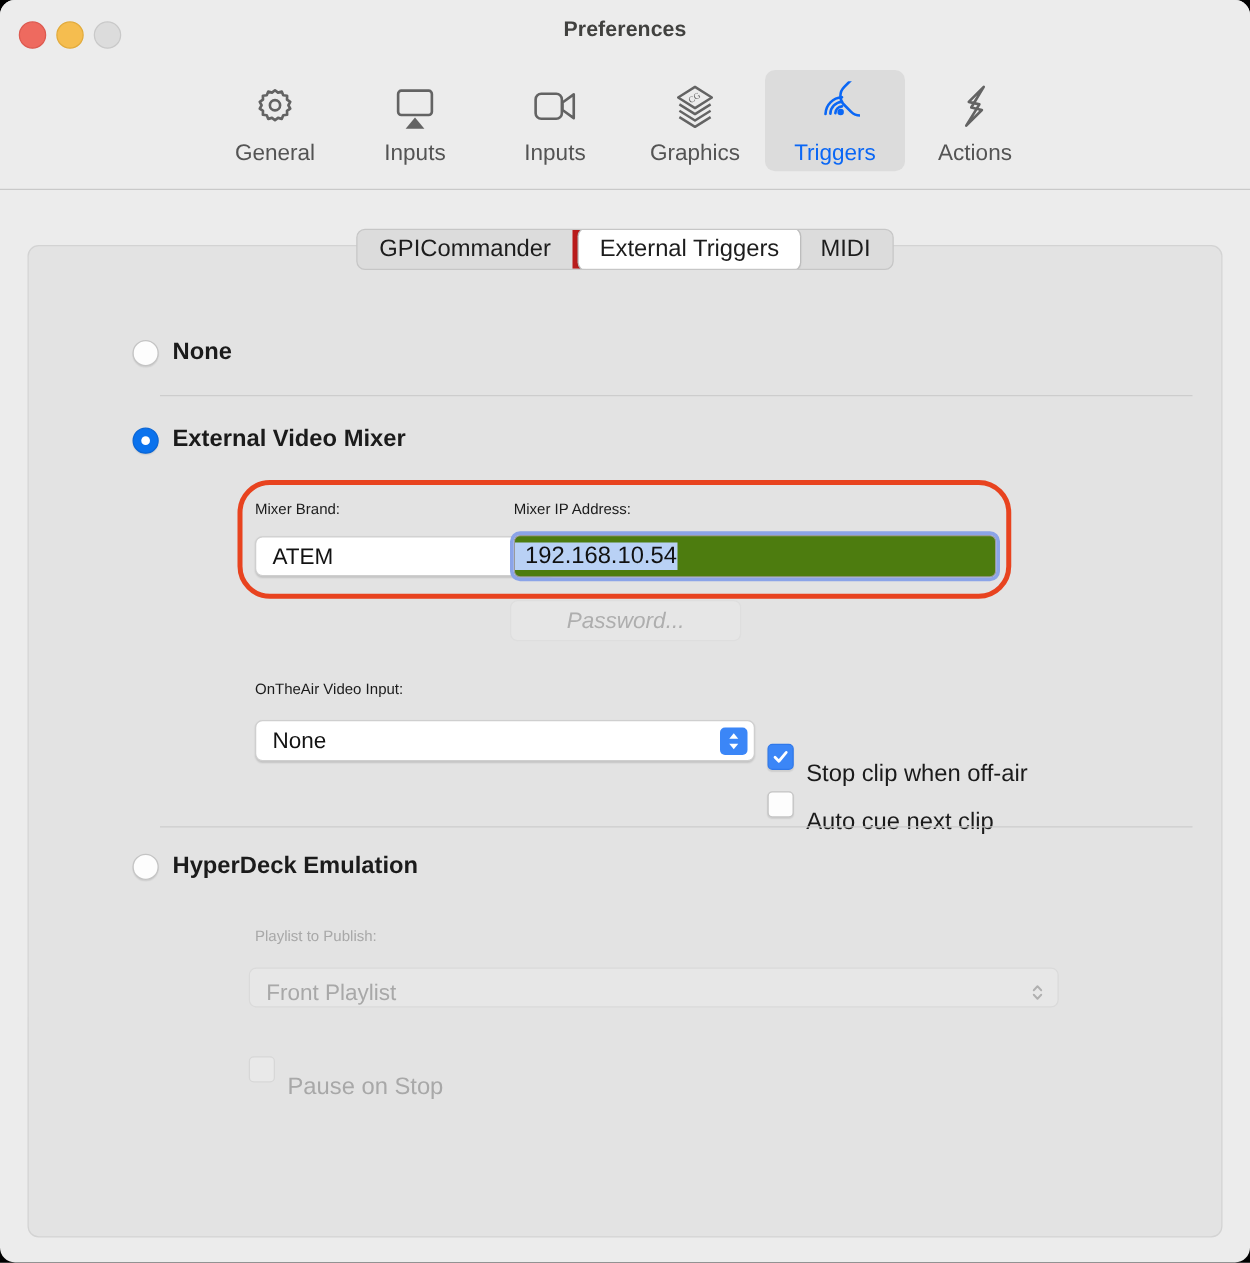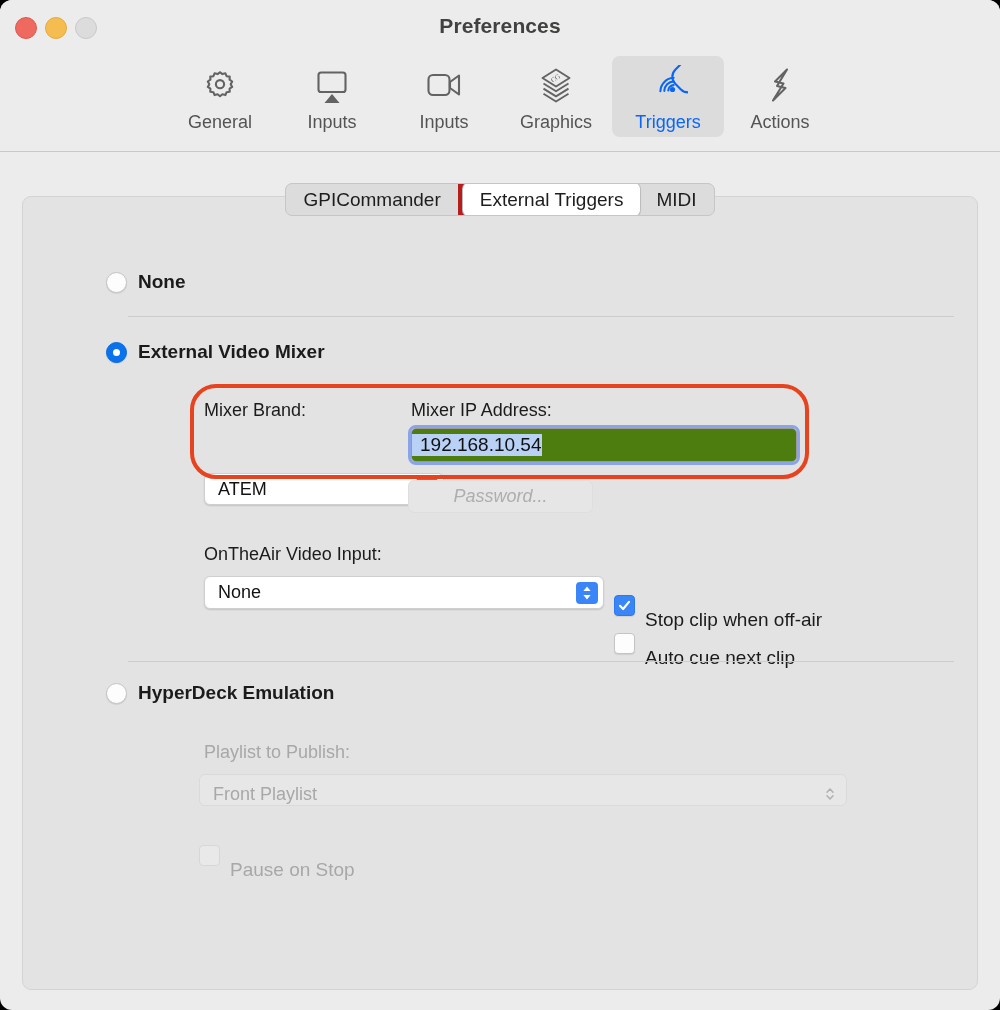--- a/index.html
+++ b/index.html
@@ -49,21 +49,21 @@
   }
   .light.close  { background: #ee6a5f; border: 1px solid #dd5a50; }
   .light.min    { background: #f5bd4f; border: 1px solid #e2ab3c; }
   .light.zoom   { background: #dcdcdc; border: 1px solid #c9c9c9; }
 
   .win-title {
     position: absolute;
     left: 0; right: 0;
     top: 14px;
     text-align: center;
-    font-size: 21px;
+    font-size: 17px;
     font-weight: bold;
     color: #41413f;
     letter-spacing: 0.1px;
   }
 
   
   .toolbar {
     position: absolute;
     left: 0; right: 0;
     top: 56px;
@@ -195,21 +195,21 @@
   .hr {
     position: absolute;
     left: 105px;
     width: 826px;
     height: 1px;
     background: #cdcdcd;
   }
 
   .label {
     position: absolute;
-    font-size: 18px;
+    font-size: 12px;
     color: #1b1b1b;
   }
   .label.dim { color: #a8a8a8; }
 
   
   .popup {
     position: absolute;
     background: #ffffff;
     border: 1px solid #cfcfcf;
     border-radius: 6px;
@@ -430,21 +430,21 @@
       </div>
 
       <div class="hr" style="top:119px;"></div>
 
       <div class="row-radio" style="left:83px; top:144px;">
         <span class="radio on"></span>
         <span class="radio-label">External Video Mixer</span>
       </div>
 
       <span class="label" style="left:181px; top:203px;">Mixer Brand:</span>
-      <div class="popup" style="left:181px; top:232px; width:240px; height:32px;margin-top:44px;">
+      <div class="popup" style="left:181px; top:232px; width:240px; height:32px;">
         <span class="pv">ATEM</span>
         <span class="chev">
           <svg width="12" height="16" viewBox="0 0 12 16" fill="#ffffff">
             <path d="M6 1.6 L9.6 6 L2.4 6 Z"></path>
             <path d="M6 14.4 L2.4 10 L9.6 10 Z"></path>
           </svg>
         </span>
       </div>
 
       <span class="label" style="left:388px; top:203px;">Mixer IP Address:</span>

